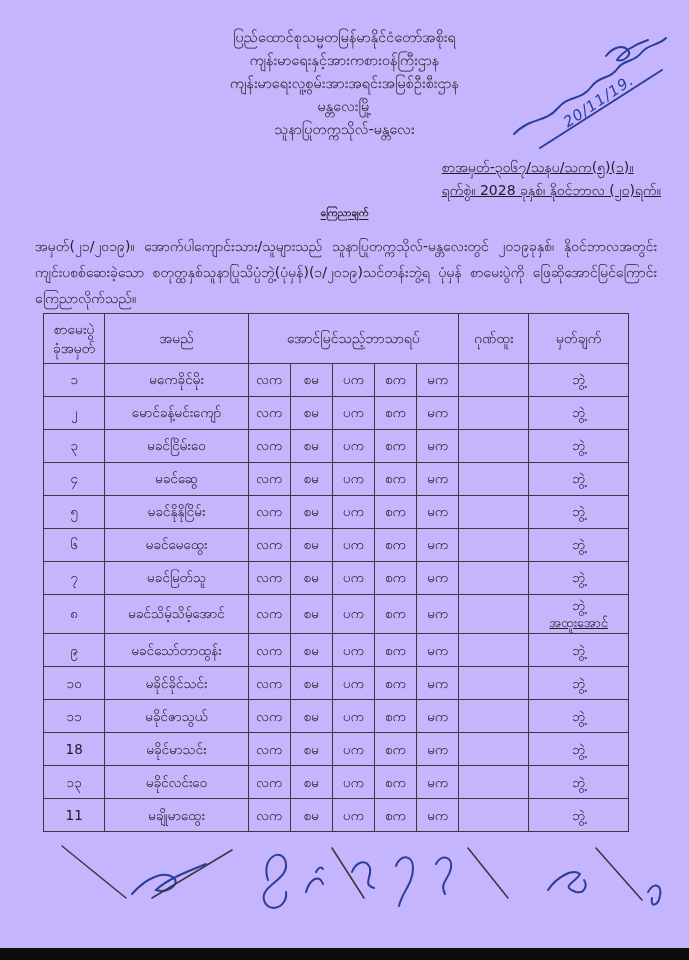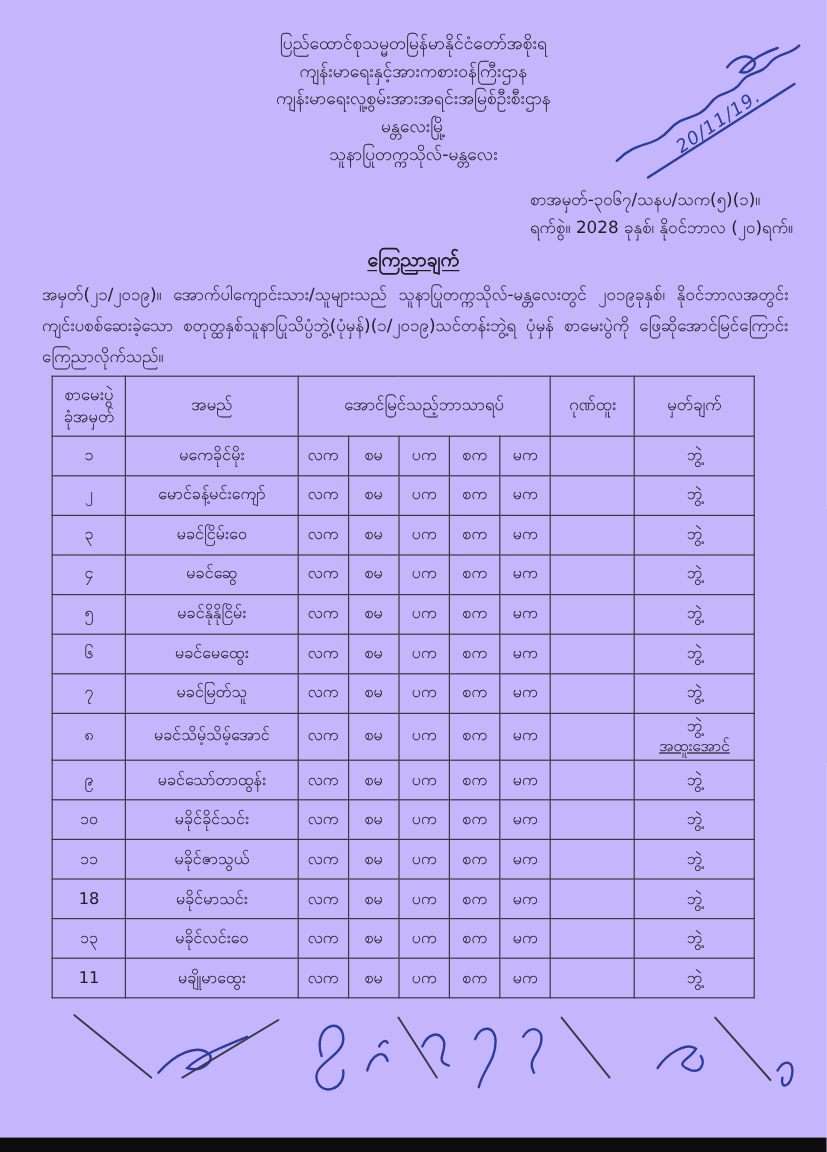--- a/index.html
+++ b/index.html
@@ -11,25 +11,25 @@
   }
   .letterhead { position:absolute; top:26px; left:0; width:100%; text-align:center; }
   .letterhead p { font-size:14.5px; line-height:23px; color:#222; }
   .sig-top { position:absolute; top:30px; left:510px; width:175px; height:130px; }
   .sig-top svg { position:absolute; top:0; left:0; }
   .hand-date {
     position:absolute; top:62px; left:48px; color:#2a3d9c;
     font-size:15px; font-style:italic; transform:rotate(-34deg);
     font-family:"DejaVu Sans","Liberation Sans",sans-serif; letter-spacing:1px;
   }
-  .ref-block { position:absolute; top:156px; right:28px; text-align:left; }
+  .ref-block { position:absolute; top:156px; right:28px; text-align:left;text-decoration:underline; }
   .ref-block p { font-size:14px; line-height:23px; color:#222; }
   .doc-title {
     position:absolute; top:206px; left:0; width:100%; text-align:center;
-    font-size:16px; font-weight:bold; color:#1c1c1c;
+    font-size:10px; font-weight:bold; color:#1c1c1c;
   }
   .doc-title span { text-decoration:underline; text-underline-offset:3px; }
   .body-par {
     position:absolute; top:233px; left:35px; width:622px;
     font-size:14px; line-height:26px; text-align:justify; color:#1e1e1e;
   }
   table.results {
     position:absolute; top:313px; left:43px; width:586px;
     border-collapse:collapse; table-layout:fixed;
   }

